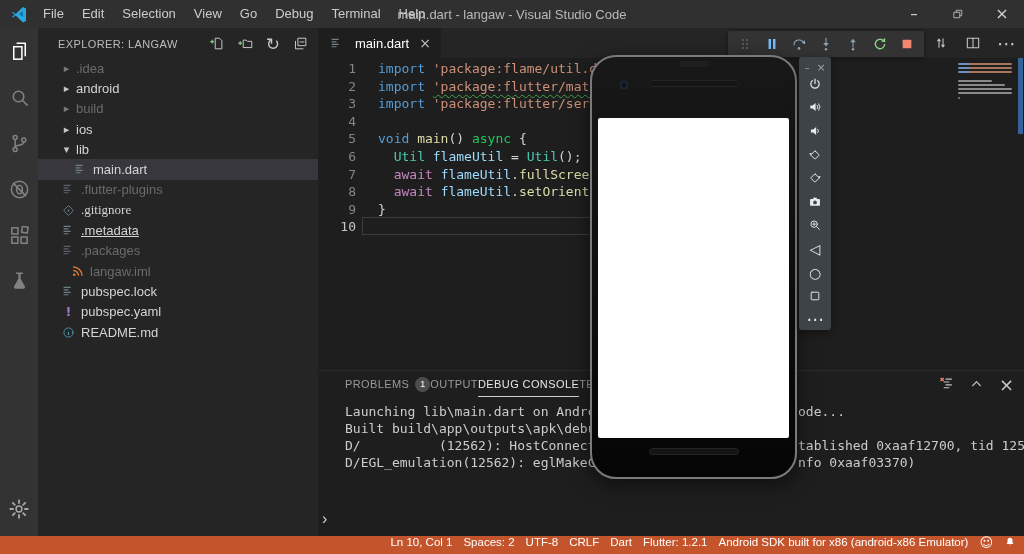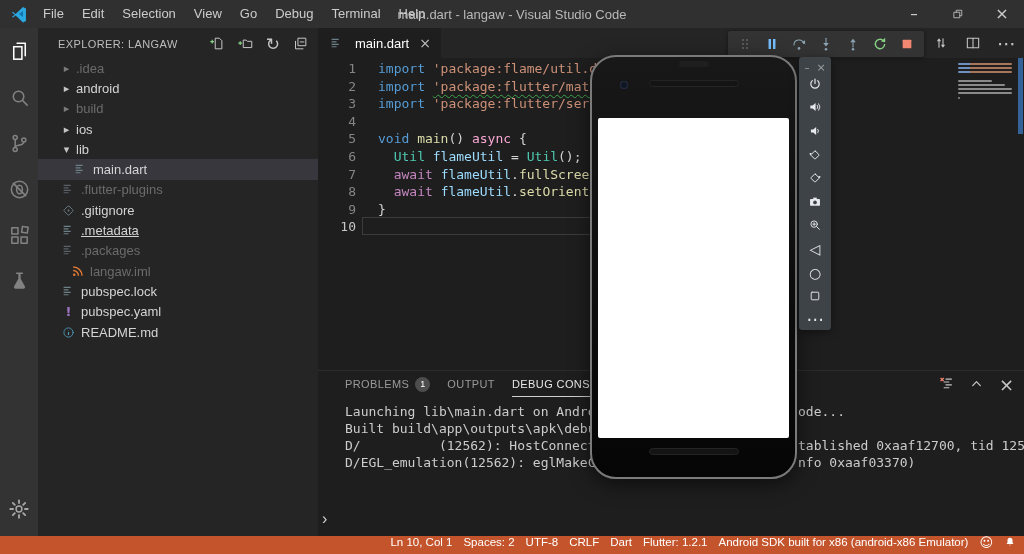--- a/index.html
+++ b/index.html
@@ -52,21 +52,21 @@
   .gutter.cur { color:#c6c6c6; }
   .codetext { position:absolute; left:60px; white-space:pre; }
   .squiggle { text-decoration:underline wavy #3fa34d; text-decoration-thickness:1px; text-underline-offset:3px; }
   .current-line { position:absolute; left:44px; width:340px; height:18px; border:1px solid #3c3c3c; }
   .minimap { position:absolute; left:640px; top:5px; width:58px; }
   .mm-bar { height:2px; margin-bottom:2.2px; border-radius:1px; }
   .overview-ruler { position:absolute; right:1px; top:0; width:5px; height:76px; background:rgba(58,110,175,.85); }
 
   
   .panel { position:absolute; top:342px; left:0; right:0; height:166px; background:#1e1e1e; border-top:1px solid #2b2b2b; }
-  .panel-tabs { display:flex; gap:17px; padding-left:27px; height:26px; align-items:flex-end; }
+  .panel-tabs { display:flex; padding-left:27px; height:26px; align-items:flex-end; }
   .ptab { font-size:11px; color:#9a9a9a; letter-spacing:.4px; height:26px; display:flex; align-items:center; gap:6px; }
   .ptab.active { color:#e7e7e7; box-shadow:inset 0 -1px 0 #cfcfcf; }
   .badge { width:15px; height:15px; border-radius:50%; background:#4d4d4d; color:#ffffff; font-size:9px;
            display:flex; align-items:center; justify-content:center; }
   .panel-actions { position:absolute; right:10px; top:5px; display:flex; gap:15px; }
   .console-left  { position:absolute; left:27px;  top:32px; font:13px/17px "DejaVu Sans Mono",monospace; color:#cccccc; }
   .console-right { position:absolute; left:480px; top:32px; font:13px/17px "DejaVu Sans Mono",monospace; color:#cccccc; }
   .console-input { position:absolute; left:4px; bottom:8px; color:#d0d0d0; font-size:16px; }
 
   
@@ -249,21 +249,21 @@
           <span>main.dart</span>
         </div>
         <div class="trow dim" style="padding-left: 22px;">
           <span class="ticon">
             <svg width="13" height="13" viewBox="0 0 24 24" xmlns="http://www.w3.org/2000/svg">
               <path stroke="#5a6268" stroke-width="2.3" fill="none" d="M3 4.5h13M3 9h9M3 13.5h13M3 18h9"></path>
             </svg>
           </span>
           <span>.flutter-plugins</span>
         </div>
-        <div class="trow" style="padding-left: 22px;">
+        <div class="trow" style="padding-left: 22px; font-family: Liberation Serif, serif;">
           <span class="ticon">
             <svg width="13" height="13" viewBox="0 0 24 24" xmlns="http://www.w3.org/2000/svg">
               <rect x="5.5" y="5.5" width="13" height="13" rx="2" transform="rotate(45 12 12)" fill="none" stroke="#6d8086" stroke-width="1.6" stroke-linecap="round" stroke-linejoin="round"></rect>
               <circle cx="12" cy="12" r="1.7" fill="#6d8086"></circle>
             </svg>
           </span>
           <span>.gitignore</span>
         </div>
         <div class="trow" style="padding-left: 22px; text-decoration: underline;">
           <span class="ticon">
@@ -415,21 +415,21 @@
           <div class="code-row" style="top: 37.2px;">
             <span class="gutter">3</span>
             <span class="codetext"><span style="color: rgb(86, 156, 214);">import</span><span style="color: rgb(212, 212, 212);"> </span><span style="color: rgb(206, 145, 120);">'package:flutter/servic</span></span>
           </div>
           <div class="code-row" style="top: 54.8px;">
             <span class="gutter">4</span>
             <span class="codetext"></span>
           </div>
           <div class="code-row" style="top: 72.4px;">
             <span class="gutter">5</span>
-            <span class="codetext"><span style="color: rgb(86, 156, 214);">void</span><span style="color: rgb(212, 212, 212);"> </span><span style="color: rgb(220, 220, 170);">main</span><span style="color: rgb(212, 212, 212);">() </span><span style="color: #f9a8d4;">async</span><span style="color: rgb(212, 212, 212);"> {</span></span>
+            <span class="codetext"><span style="color: rgb(86, 156, 214);">void</span><span style="color: rgb(212, 212, 212);"> </span><span style="color: rgb(220, 220, 170);">main</span><span style="color: rgb(212, 212, 212);">() </span><span style="color: #22c55e;">async</span><span style="color: rgb(212, 212, 212);"> {</span></span>
           </div>
           <div class="code-row" style="top: 90px;">
             <span class="gutter">6</span>
             <span class="codetext"><span style="color: rgb(212, 212, 212);">  </span><span style="color: rgb(78, 201, 176);">Util</span><span style="color: rgb(212, 212, 212);"> </span><span style="color: rgb(156, 220, 254);">flameUtil</span><span style="color: rgb(212, 212, 212);"> = </span><span style="color: rgb(78, 201, 176);">Util</span><span style="color: rgb(212, 212, 212);">();</span></span>
           </div>
           <div class="code-row" style="top: 107.6px;">
             <span class="gutter">7</span>
             <span class="codetext"><span style="color: rgb(212, 212, 212);">  </span><span style="color: rgb(197, 134, 192);">await</span><span style="color: rgb(212, 212, 212);"> </span><span style="color: rgb(156, 220, 254);">flameUtil</span><span style="color: rgb(212, 212, 212);">.</span><span style="color: rgb(220, 220, 170);">fullScreen</span><span style="color: rgb(212, 212, 212);">()</span></span>
           </div>
           <div class="code-row" style="top: 125.2px;">

